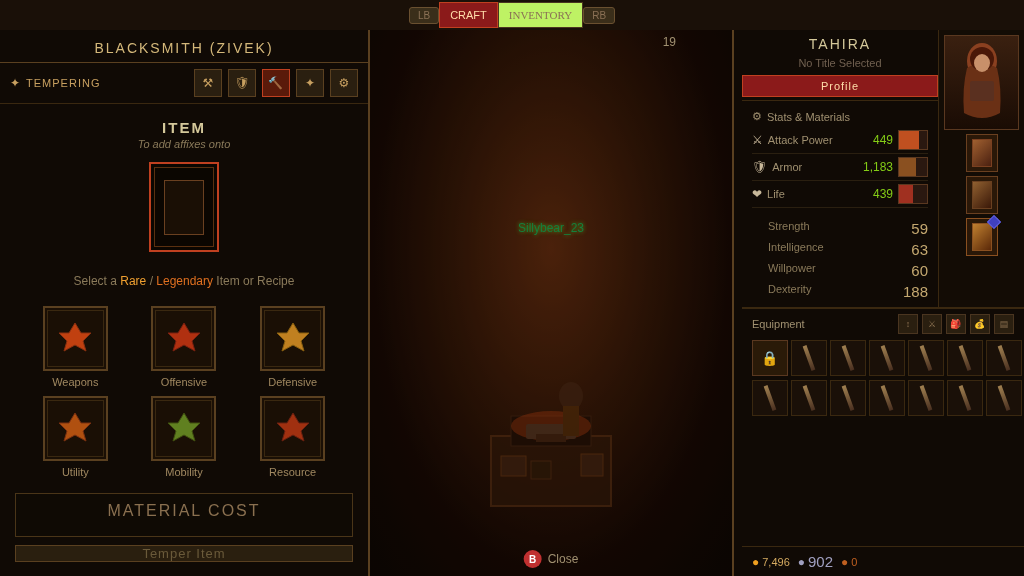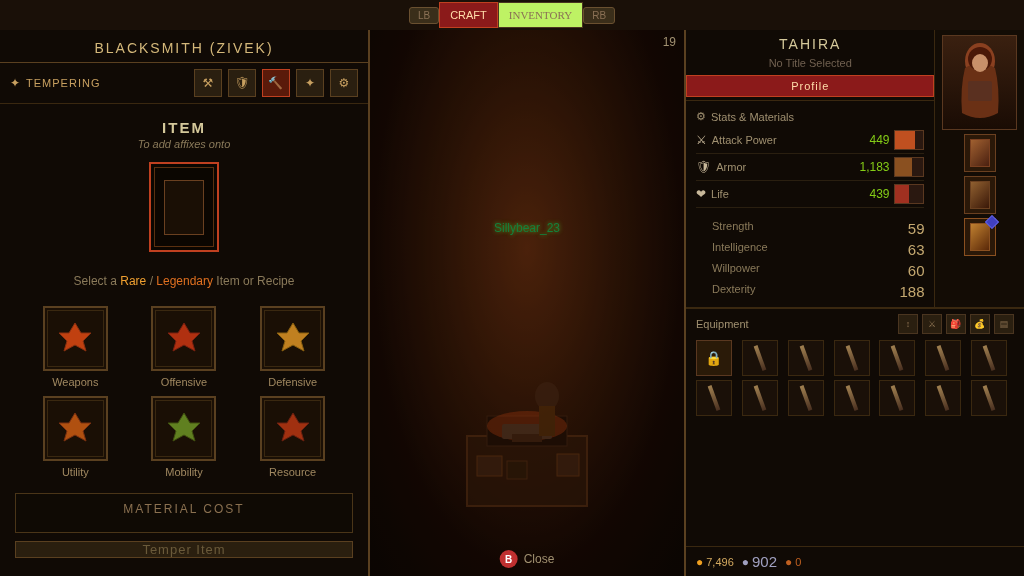--- a/index.html
+++ b/index.html
@@ -202,21 +202,21 @@
     }
 
     .material-cost-section {
       margin: 0 15px;
       border: 1px solid #4a3518;
       background: #0f0a04;
       padding: 8px 15px;
     }
     .material-cost-title {
       text-align: center;
-      font-size: 12px;
+      font-size: 16px;
       color: #8a7050;
       letter-spacing: 2px;
       margin-bottom: 8px;
     }
 
     .temper-btn {
       margin: 8px 15px;
       height: 38px;
       background: #2a1f0f;
       border: 1px solid #5a4020;
@@ -287,25 +287,26 @@
       display: flex;
       align-items: center;
       justify-content: center;
       font-size: 10px;
       color: white;
       font-weight: bold;
     }
 
     
     .right-panel {
-      width: 340px;
+      width: 292px;
       background: rgba(15, 10, 5, 0.92);
       border-left: 2px solid #5a4020;
       display: flex;
       flex-direction: column;
+      padding-left: 8px;
     }
     .character-name {
       font-size: 14px;
       color: #d4c89a;
       letter-spacing: 2px;
       text-align: center;
       flex: 1;
     }
     .char-title {
       text-align: center;

